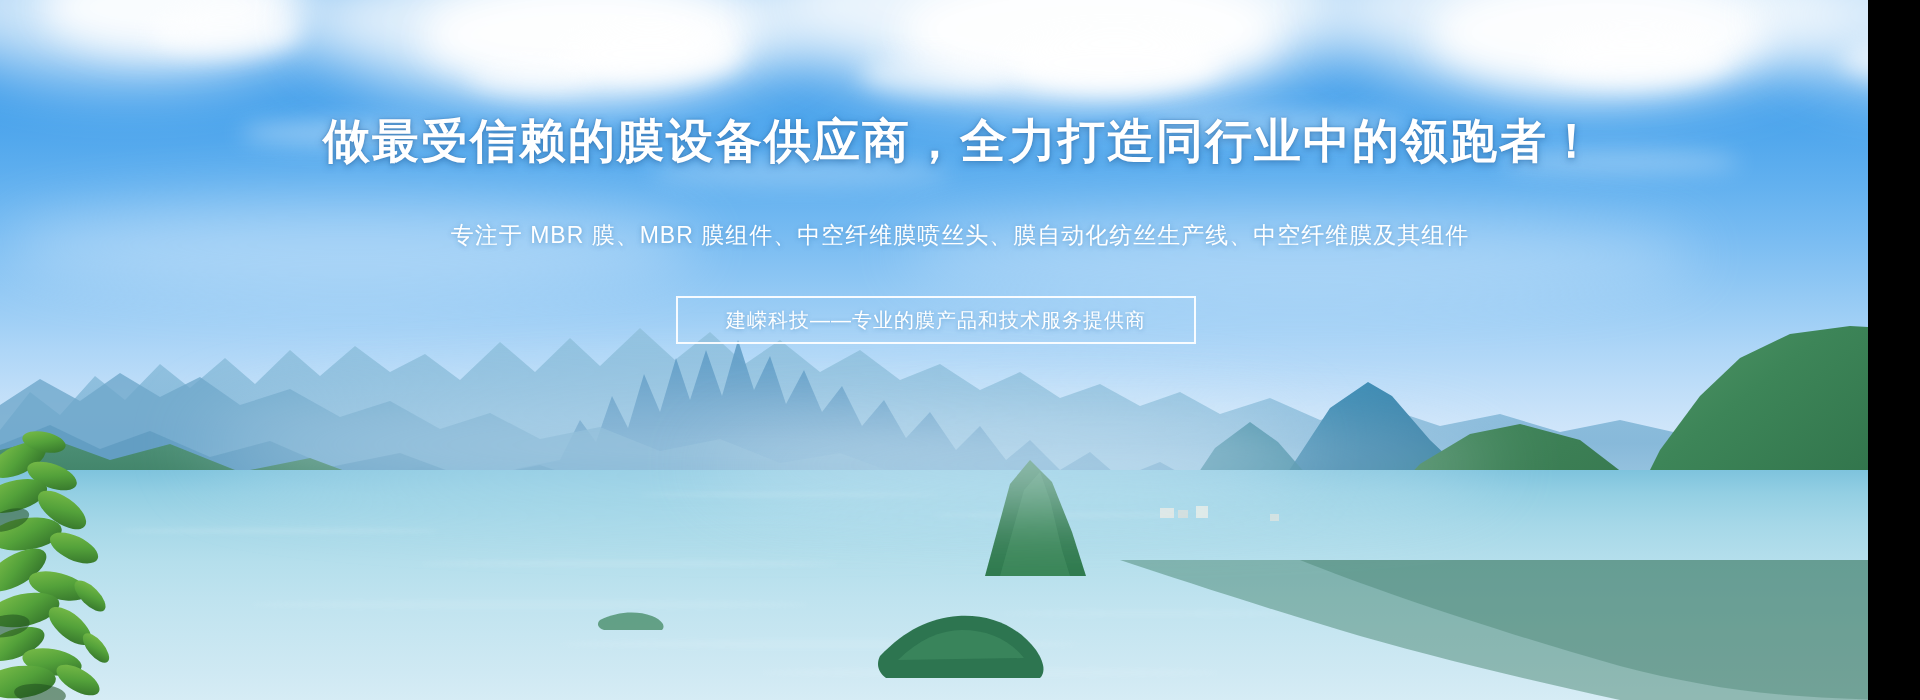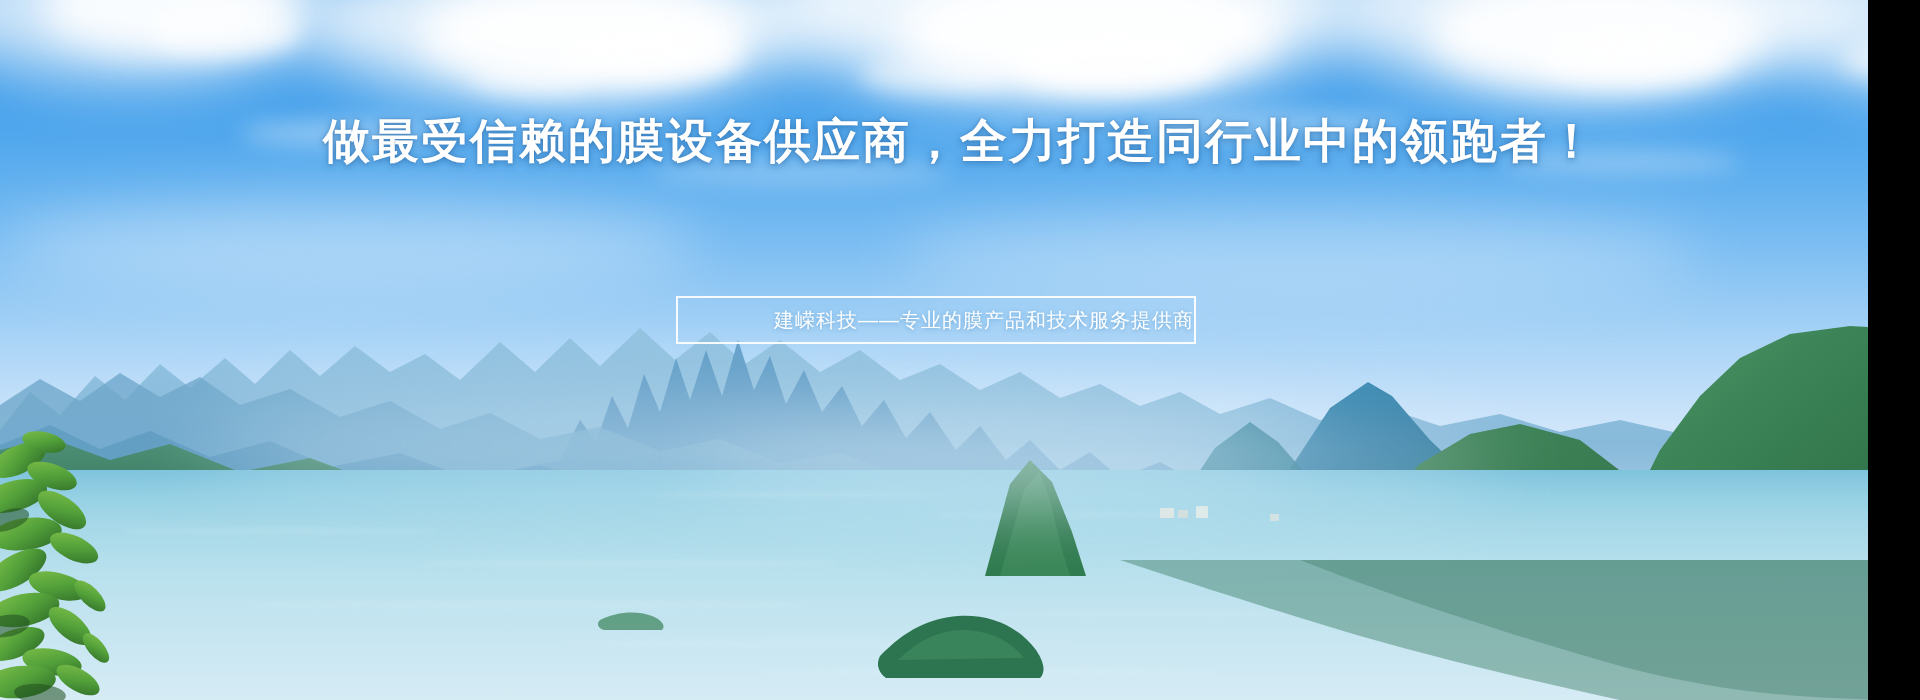--- a/index.html
+++ b/index.html
@@ -48,21 +48,21 @@
     position:absolute;left:0;width:1920px;top:219px;
     text-align:center;
     font-size:23px;line-height:32px;color:#ffffff;letter-spacing:1px;
     text-shadow:0 1px 5px rgba(40,110,170,.45);
     white-space:nowrap;
   }
   .tagbox{
     position:absolute;left:676px;top:296px;width:520px;height:48px;
     border:2px solid rgba(255,255,255,.92);
     box-sizing:border-box;
-    display:flex;align-items:center;justify-content:flex-end;
+    display:flex;align-items:center;justify-content:center;
   }
   .tagbox span{
     font-size:20px;color:#ffffff;letter-spacing:1px;
     text-shadow:0 1px 4px rgba(40,110,170,.4);
     white-space:nowrap;
   }
 </style>
 </head>
 <body>
 
@@ -274,18 +274,19 @@
       <ellipse cx="6" cy="196" rx="24" ry="11" transform="rotate(-10 6 196)"></ellipse>
       <ellipse cx="40" cy="264" rx="26" ry="10" transform="rotate(5 40 264)"></ellipse>
     </g>
   </svg>
 
   <div class="haze" style="left:200px;top:400px;width:1100px;height:90px;background:#d6ecf8;opacity:.5;"></div>
   <div class="haze" style="left:700px;top:430px;width:800px;height:70px;background:#e2f1fa;opacity:.45;"></div>
 
   <div class="headline">做最受信赖的膜设备供应商，全力打造同行业中的领跑者！</div>
 
+  <div class="subtitle">专注于 MBR 膜、MBR 膜组件、中空纤维膜喷丝头、膜自动化纺丝生产线、中空纤维膜及其组件</div>
 
   <div class="tagbox">
     <span>建嵘科技——专业的膜产品和技术服务提供商</span>
   </div>
 
 </div>
 
 </body></html>

